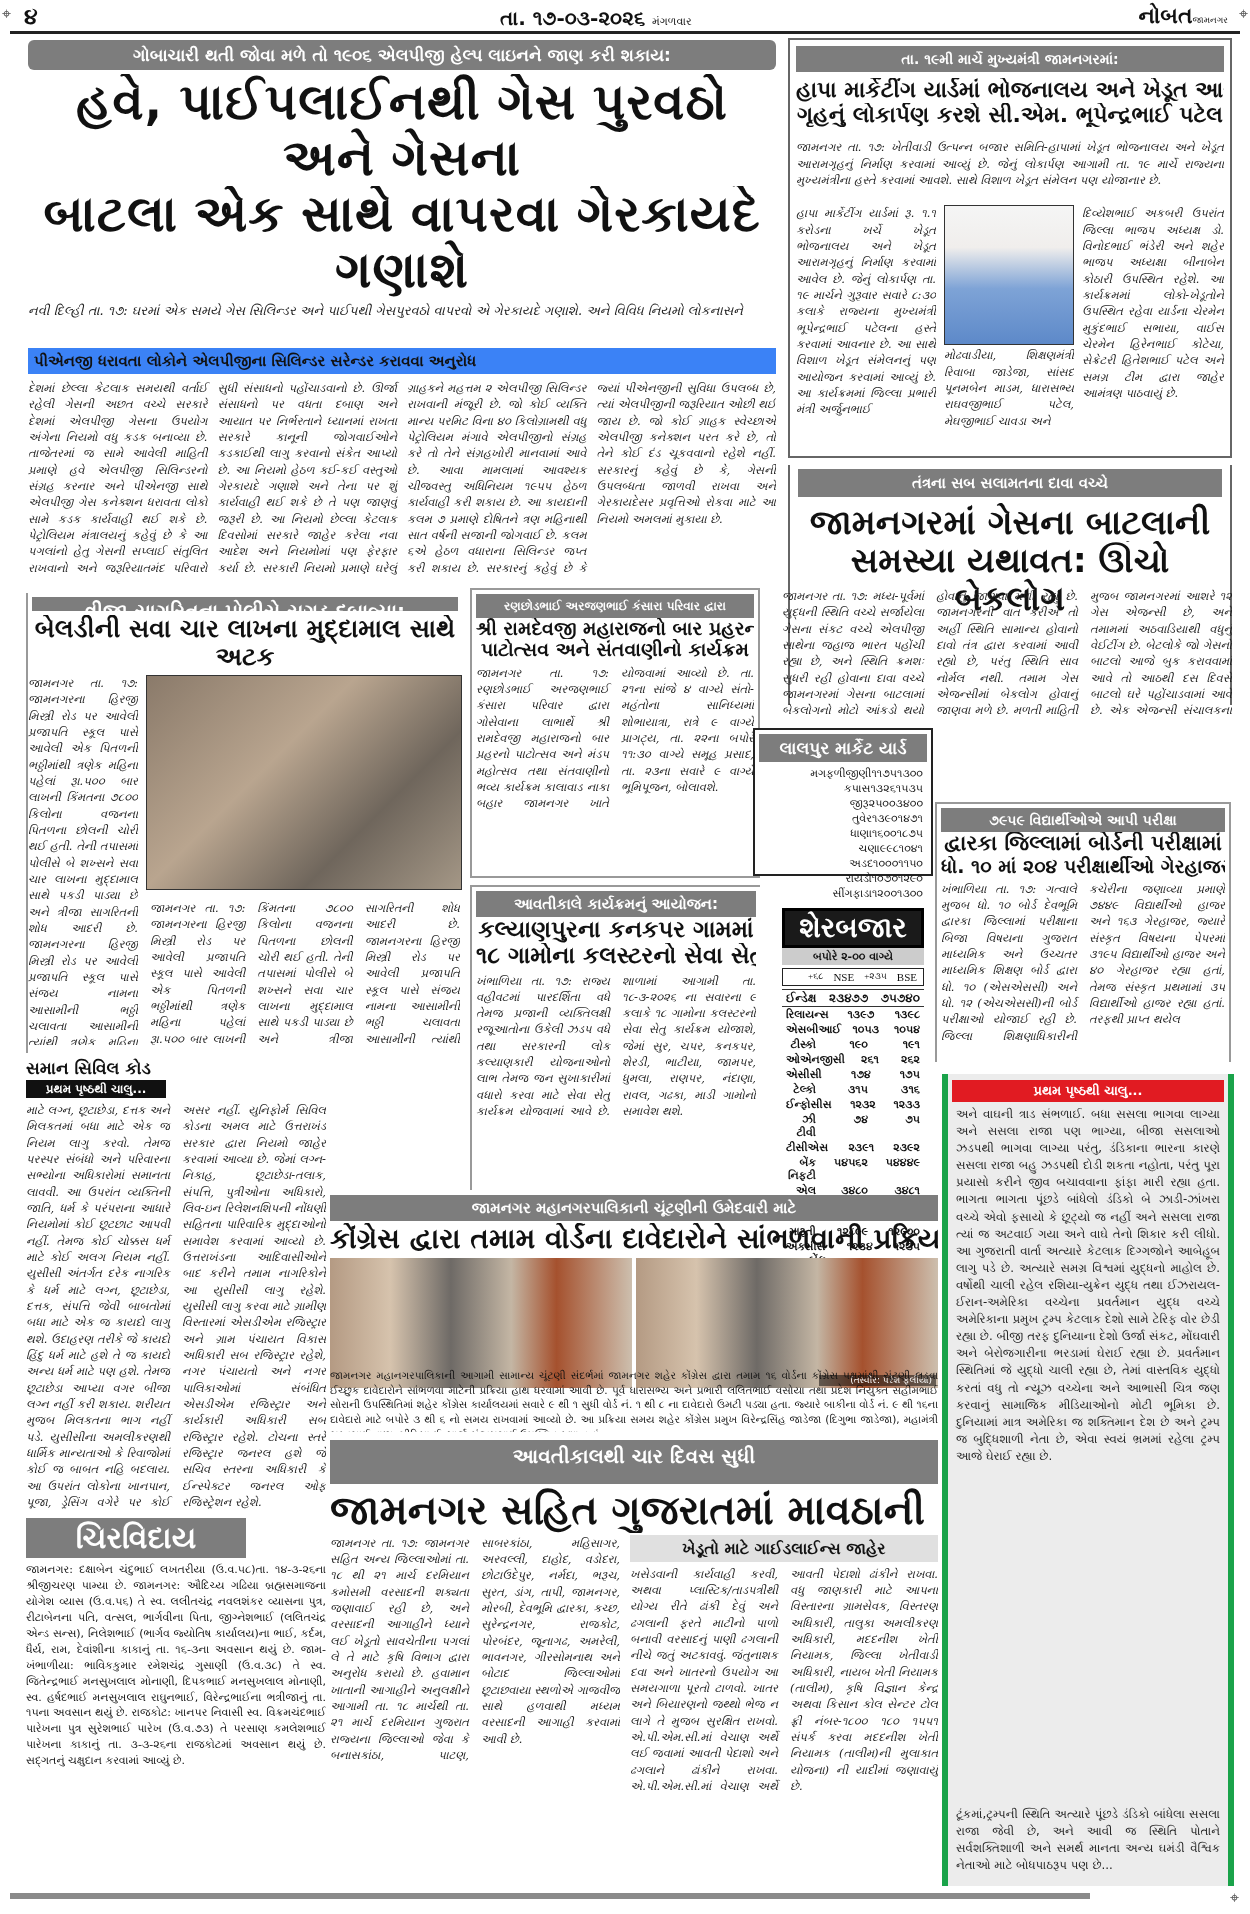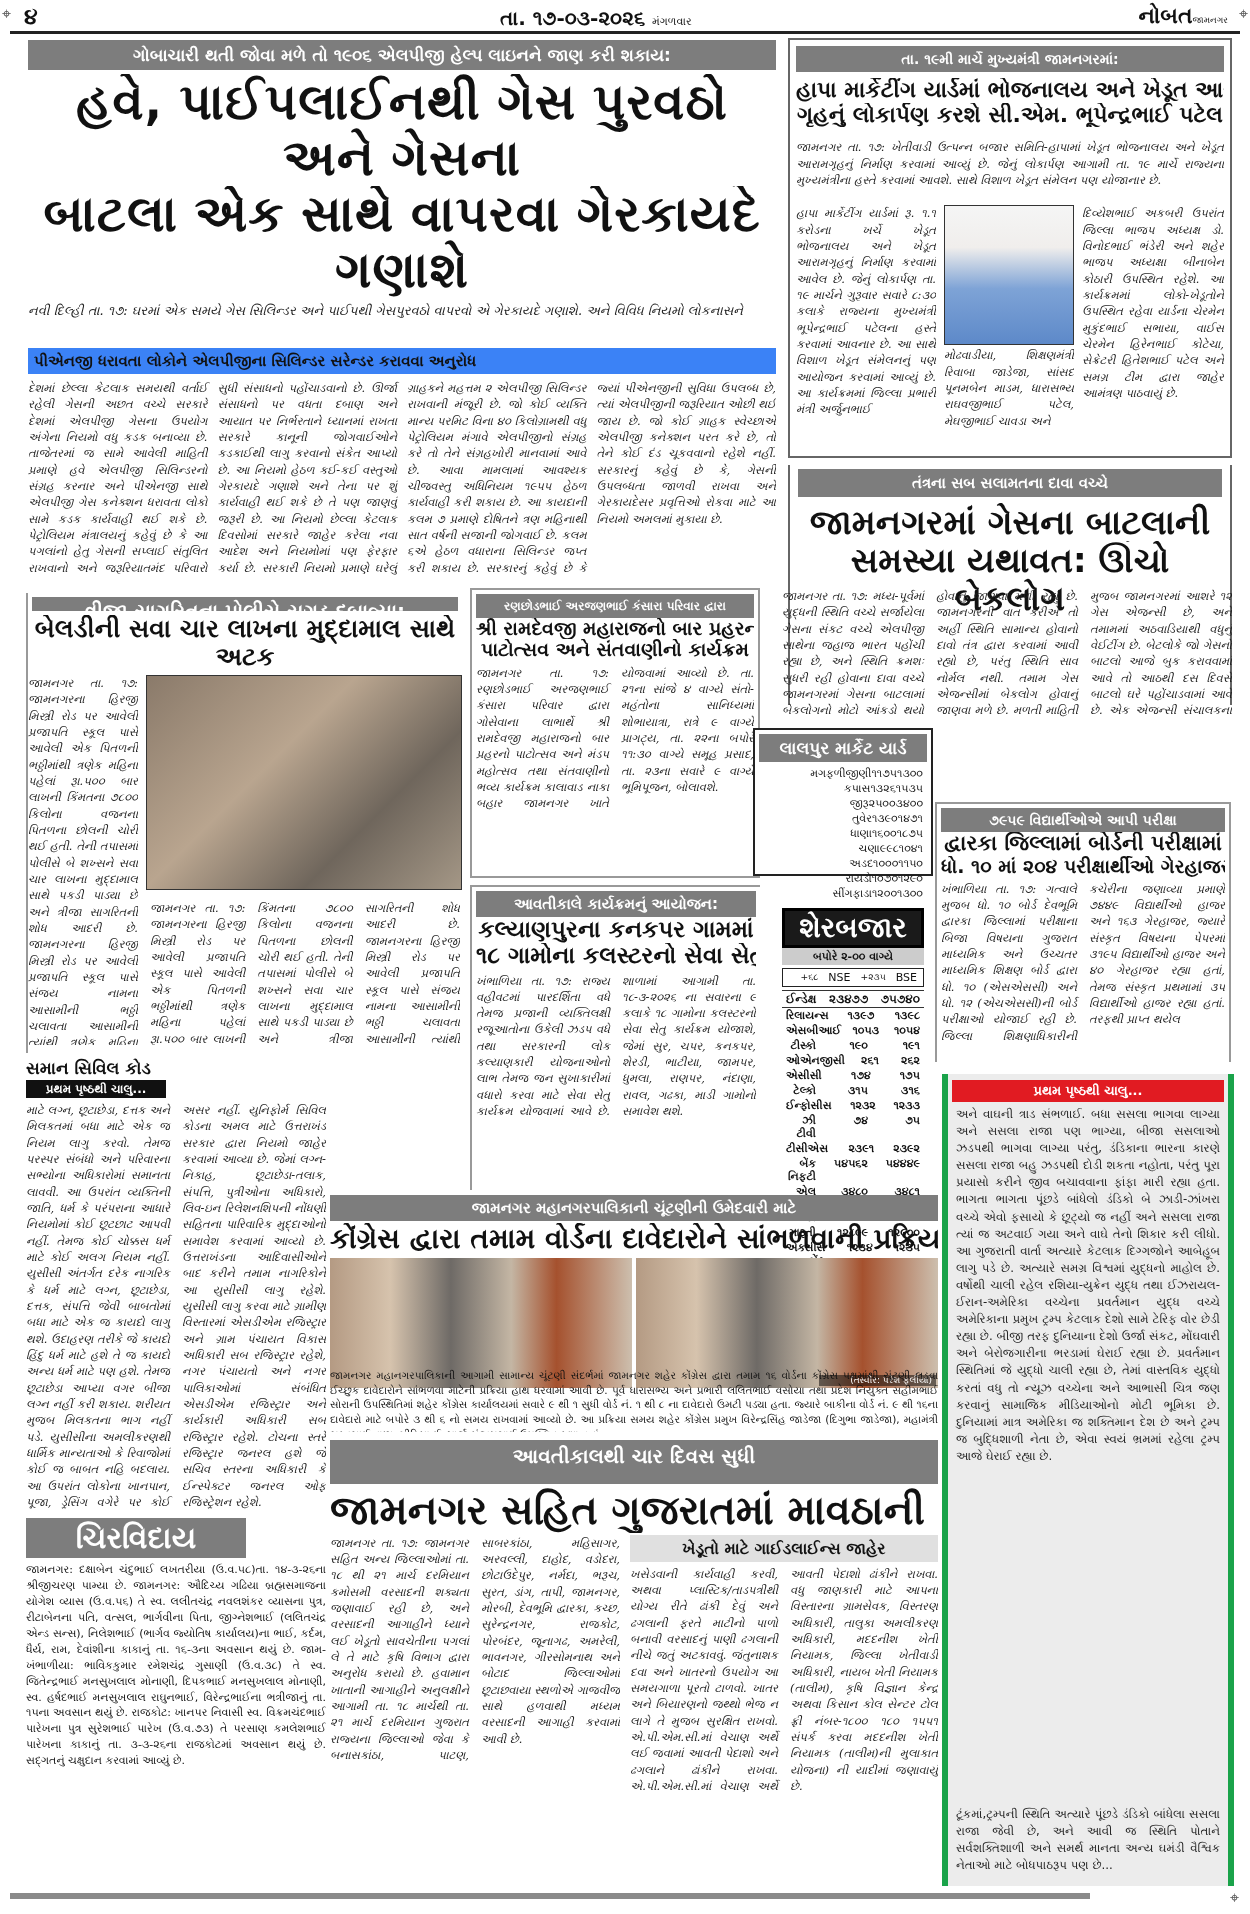--- a/index.html
+++ b/index.html
@@ -23,21 +23,21 @@
   .cols4 { column-count: 4; column-gap: 10px; }
   .box { border: 2px solid #666; }
   .photo { background: linear-gradient(135deg,#8a7a6a,#b9a58f 40%,#6f665c 70%,#a49786); }
   .photo-cm { background: linear-gradient(180deg,#f5f5f5 0%,#f0eeec 30%,#7ea3d6 60%,#5d89c9 100%); }
   .photo-room { background: linear-gradient(90deg,#b49a83,#d6c3ad 20%,#6e6a66 40%,#c4b6a4 60%,#a5512e 75%,#cdbfae 100%); }
   .market-box { border: 2px solid #222; background: #fff; }
   .market-title { background: #7d7d7d; color: #fff; font-weight: bold; font-size: 17px; text-align: center; padding: 4px 0; margin: 4px; }
   .market-row { display: flex; justify-content: flex-end; font-size: 11px; padding: 1px 8px; font-family: "DejaVu Sans", sans-serif; }
   .share-title { background: #1a1a1a; color: #fff; font-size: 28px; font-weight: bold; text-align: center; border: 3px solid #000; }
   .share-sub { background: #ccc; font-size: 11px; font-weight: bold; text-align: center; padding: 2px 0; }
-  .share-hdr { display: flex; justify-content: flex-end; gap: 10px; font-size: 11px; border: 1px solid #222; padding: 2px 6px; margin: 3px 0; }
+  .share-hdr { display: flex; justify-content: flex-end; gap: 10px; font-size: 11px; border: 1px solid #222; padding: 2px 6px; margin: 3px 0; font-family: Liberation Serif, serif; }
   .share-row { display: flex; font-size: 11px; font-weight: bold; padding: 1px 4px; }
   .share-row span:first-child { flex: 1; }
   .share-row span { width: 52px; text-align: right; }
   .share-row.index { border-top: 1px solid #333; border-bottom: 1px solid #333; font-size: 12px; }
   .share-credit { font-size: 10px; font-weight: bold; border-top: 1px solid #333; padding-top: 2px; }
   .green-box { border-left: 6px solid #1aa34a; border-right: 6px solid #1aa34a; background: #ececec; }
   .red-bar { background: #e11b22; color: #fff; font-weight: bold; text-align: center; font-size: 13px; padding: 3px 0; }
   .green-text { font-family: "DejaVu Sans", sans-serif; font-size: 11.8px; line-height: 1.45; text-align: justify; padding: 4px 8px; color: #222; }
   .black-bar { background: #111; color: #fff; font-weight: bold; font-size: 12px; text-align: center; padding: 2px 0; }
   .section-title { font-weight: bold; font-size: 15px; }
@@ -50,21 +50,21 @@
 <div class="abs mast">
   <span class="abs crosshair" style="left:2px;top:4px;">⌖</span>
   <span class="abs page-no">૪</span>
   <span class="abs date"><span>તા. ૧૭-૦૩-૨૦૨૬</span> <small>મંગળવાર</small></span>
   <span class="abs logo"><span>નોબત</span><small>જામનગર</small></span>
   <span class="abs crosshair" style="right:2px;top:4px;">⌖</span>
   <div class="abs rule"></div>
 </div>
 
 <div class="abs" style="left:28px;top:40px;width:748px;height:540px;">
-  <div class="kicker" style="height:30px;line-height:30px;font-size:17px;">ગોબાચારી થતી જોવા મળે તો ૧૯૦૬ એલપીજી હેલ્પ લાઇનને જાણ કરી શકાય:</div>
+  <div class="kicker" style="height:30px;line-height:30px;font-size:17px;border-radius:6px;">ગોબાચારી થતી જોવા મળે તો ૧૯૦૬ એલપીજી હેલ્પ લાઇનને જાણ કરી શકાય:</div>
   <div class="head xl" style="margin-top:4px;font-size:50px;">હવે, પાઈપલાઈનથી ગેસ પુરવઠો અને ગેસના</div>
   <div class="head xl" style="font-size:50px;">બાટલા એક સાથે વાપરવા ગેરકાયદે ગણાશે</div>
   <div class="body-text" style="font-size:13px;margin-top:4px;height:40px;">નવી દિલ્હી તા. ૧૭: ઘરમાં એક સમયે ગેસ સિલિન્ડર અને પાઈપથી ગેસપુરવઠો વાપરવો એ ગેરકાયદે ગણાશે. અને વિવિધ નિયમો લોકનાસને</div>
   <div class="section-title" style="background:#3b82f6;padding:4px 6px;margin-top:6px;">પીએનજી ધરાવતા લોકોને એલપીજીના સિલિન્ડર સરેન્ડર કરાવવા અનુરોધ</div>
   <div class="body-text cols4" style="margin-top:6px;height:320px;">દેશમાં છેલ્લા કેટલાક સમયથી વર્તાઈ રહેલી ગેસની અછત વચ્ચે સરકારે દેશમાં એલપીજી ગેસના ઉપયોગ અંગેના નિયમો વધુ કડક બનાવ્યા છે. તાજેતરમાં જ સામે આવેલી માહિતી પ્રમાણે હવે એલપીજી સિલિન્ડરનો સંગ્રહ કરનાર અને પીએનજી સાથે એલપીજી ગેસ કનેક્શન ધરાવતા લોકો સામે કડક કાર્યવાહી થઈ શકે છે. પેટ્રોલિયમ મંત્રાલયનું કહેવું છે કે આ પગલાંનો હેતુ ગેસની સપ્લાઈ સંતુલિત રાખવાનો અને જરૂરિયાતમંદ પરિવારો સુધી સંસાધનો પહોંચાડવાનો છે. ઊર્જા સંસાધનો પર વધતા દબાણ અને આયાત પર નિર્ભરતાને ધ્યાનમાં રાખતા સરકારે કાનૂની જોગવાઈઓને કડકાઈથી લાગુ કરવાનો સંકેત આપ્યો છે. આ નિયમો હેઠળ કઈ-કઈ વસ્તુઓ ગેરકાયદે ગણાશે અને તેના પર શું કાર્યવાહી થઈ શકે છે તે પણ જાણવું જરૂરી છે. આ નિયમો છેલ્લા કેટલાક દિવસોમાં સરકારે જાહેર કરેલા નવા આદેશ અને નિયમોમાં પણ ફેરફાર કર્યા છે. સરકારી નિયમો પ્રમાણે ઘરેલું ગ્રાહકને મહત્તમ ૨ એલપીજી સિલિન્ડર રાખવાની મંજૂરી છે. જો કોઈ વ્યક્તિ માન્ય પરમિટ વિના ૪૦ કિલોગ્રામથી વધુ પેટ્રોલિયમ મંગાવે એલપીજીનો સંગ્રહ કરે તો તેને સંગ્રહખોરી માનવામાં આવે છે. આવા મામલામાં આવશ્યક ચીજવસ્તુ અધિનિયમ ૧૯૫૫ હેઠળ કાર્યવાહી કરી શકાય છે. આ કાયદાની કલમ ૭ પ્રમાણે દોષિતને ત્રણ મહિનાથી સાત વર્ષની સજાની જોગવાઈ છે. કલમ ૬એ હેઠળ વધારાના સિલિન્ડર જપ્ત કરી શકાય છે. સરકારનું કહેવું છે કે જ્યાં પીએનજીની સુવિધા ઉપલબ્ધ છે, ત્યાં એલપીજીની જરૂરિયાત ઓછી થઈ જાય છે. જો કોઈ ગ્રાહક સ્વેચ્છાએ એલપીજી કનેક્શન પરત કરે છે, તો તેને કોઈ દંડ ચૂકવવાનો રહેશે નહીં. સરકારનું કહેવું છે કે, ગેસની ઉપલબ્ધતા જાળવી રાખવા અને ગેરકાયદેસર પ્રવૃત્તિઓ રોકવા માટે આ નિયમો અમલમાં મુકાયા છે.</div>
 </div>
 
 <div class="abs box" style="left:788px;top:38px;width:444px;height:420px;padding:6px;">
   <div class="kicker" style="height:26px;line-height:26px;font-size:14px;">તા. ૧૯મી માર્ચે મુખ્યમંત્રી જામનગરમાં:</div>
   <div class="head" style="font-size:22px;margin-top:6px;white-space:nowrap;">હાપા માર્કેટીંગ યાર્ડમાં ભોજનાલય અને ખેડૂત આરામ</div>

